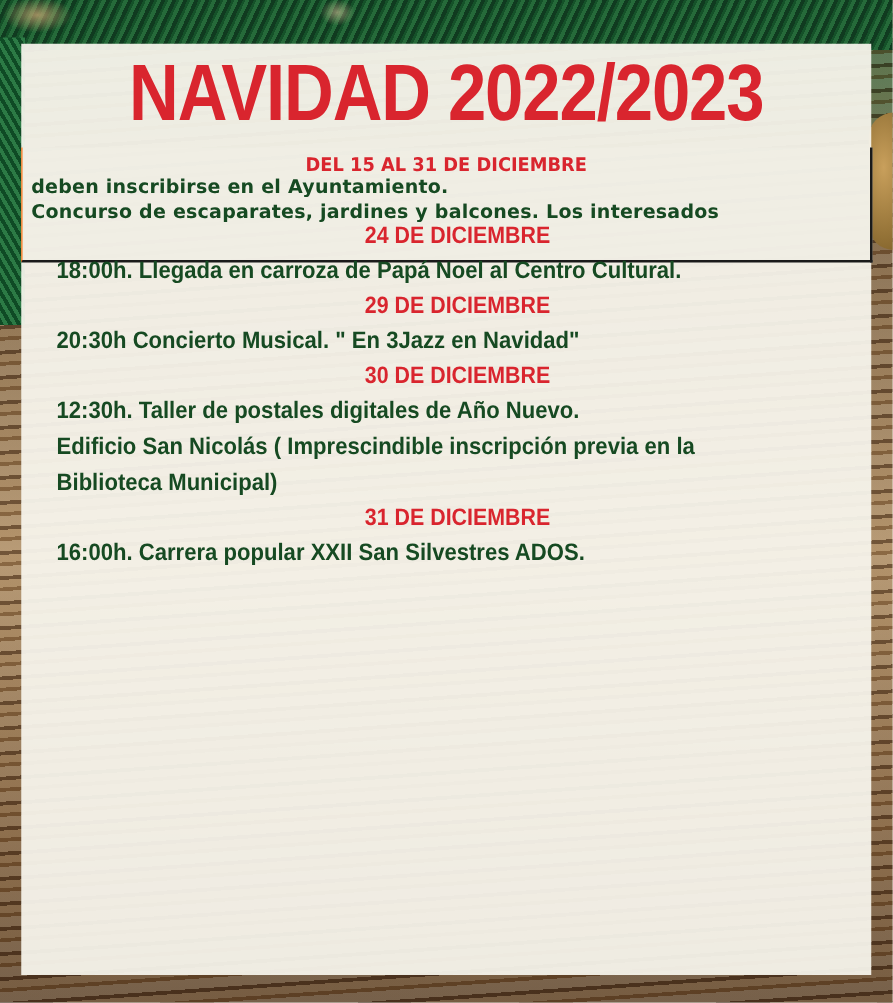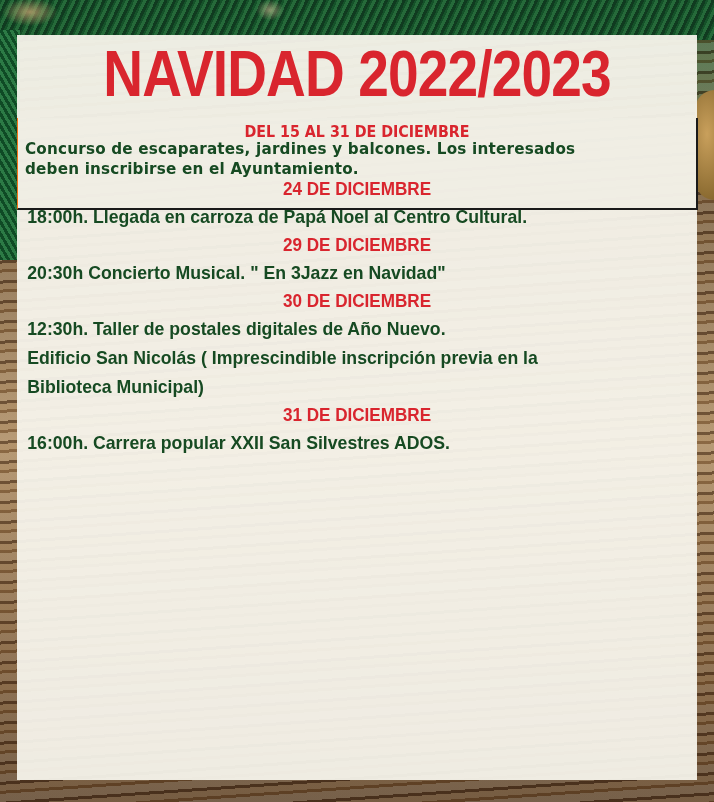--- a/index.html
+++ b/index.html
@@ -103,20 +103,21 @@
       letter-spacing: 0.2px;
     }
 
     .schedule {
       position: absolute;
       left: 0; top: 140px;
       width: 680px;
     }
     .day {
       margin: 0;
+      padding-left: 18px;
     }
     .day-heading {
       display: block;
       text-align: center;
       color: #d9252e;
       font-weight: bold;
       font-size: 19px;
       line-height: 27px;
       font-family: "Liberation Sans", sans-serif;
       transform: scaleX(0.9);
@@ -140,22 +141,22 @@
 <div class="pine-top"></div>
 <div class="pine-left"></div>
 <div class="ornament-right"></div>
 
 <div class="panel">
   <div class="title">NAVIDAD 2022/2023</div>
 
   <div class="contest-box">
     <div class="contest-date">DEL 15 AL 31 DE DICIEMBRE</div>
     <div class="contest-text">
+      <div>deben inscribirse en el Ayuntamiento.</div>
       <div>Concurso de escaparates, jardines y balcones. Los interesados</div>
-      <div>deben inscribirse en el Ayuntamiento.</div>
     </div>
   </div>
 
   <div class="schedule">
     <div class="day">
       <span class="day-heading">24 DE DICIEMBRE</span>
       <span class="event-line">18:00h. Llegada en carroza de Papá Noel al Centro Cultural.</span>
     </div>
     <div class="day">
       <span class="day-heading">29 DE DICIEMBRE</span>

